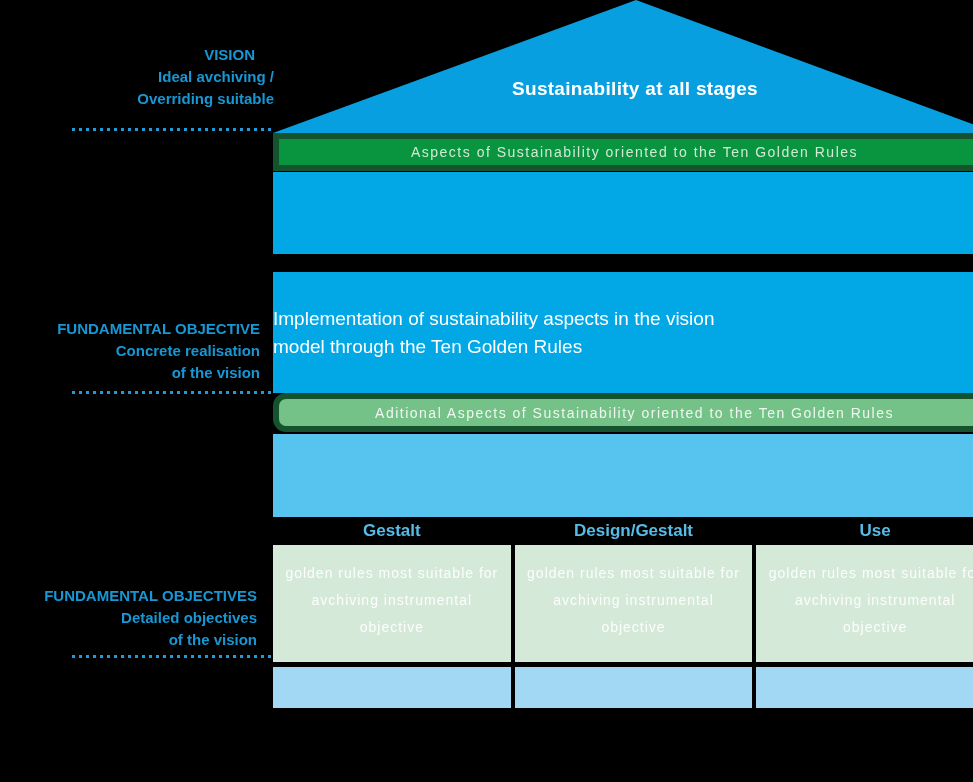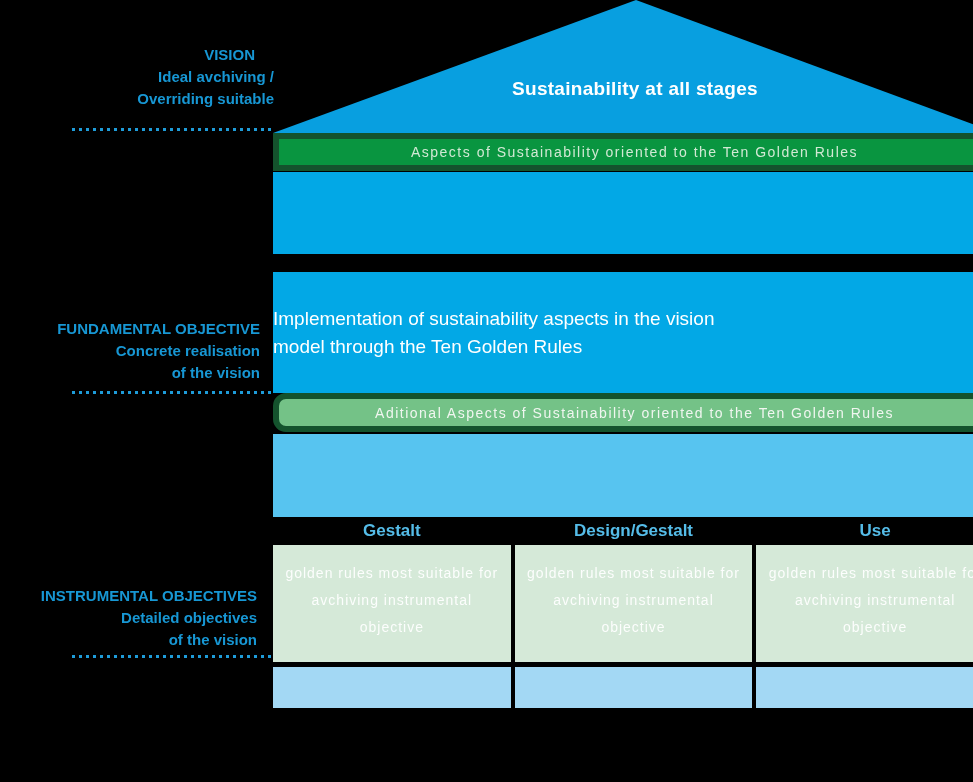--- a/index.html
+++ b/index.html
@@ -81,21 +81,21 @@
   <div class="dotted d1"></div>
 
   <div class="side-label lbl-fundamental">
     <div class="ttl">FUNDAMENTAL OBJECTIVE</div>
     <div>Concrete realisation</div>
     <div>of the vision</div>
   </div>
   <div class="dotted d2"></div>
 
   <div class="side-label lbl-instrumental">
-    <div class="ttl">INSTRUMENTAL OBJECTIVES</div>
+    <div class="ttl">FUNDAMENTAL OBJECTIVES</div>
     <div>Detailed objectives</div>
     <div>of the vision</div>
   </div>
   <div class="dotted d3"></div>
 
   <div class="roof"></div>
   <div class="roof-title">Sustainability at all stages</div>
 
   <div class="banner top">
     <span>Aspects of Sustainability oriented to the Ten Golden Rules</span>

